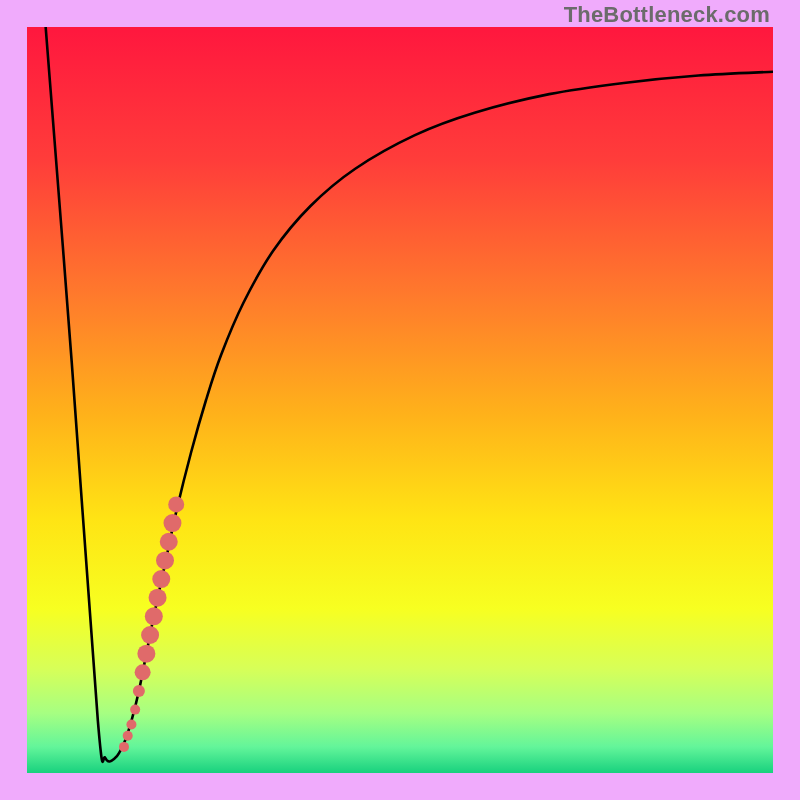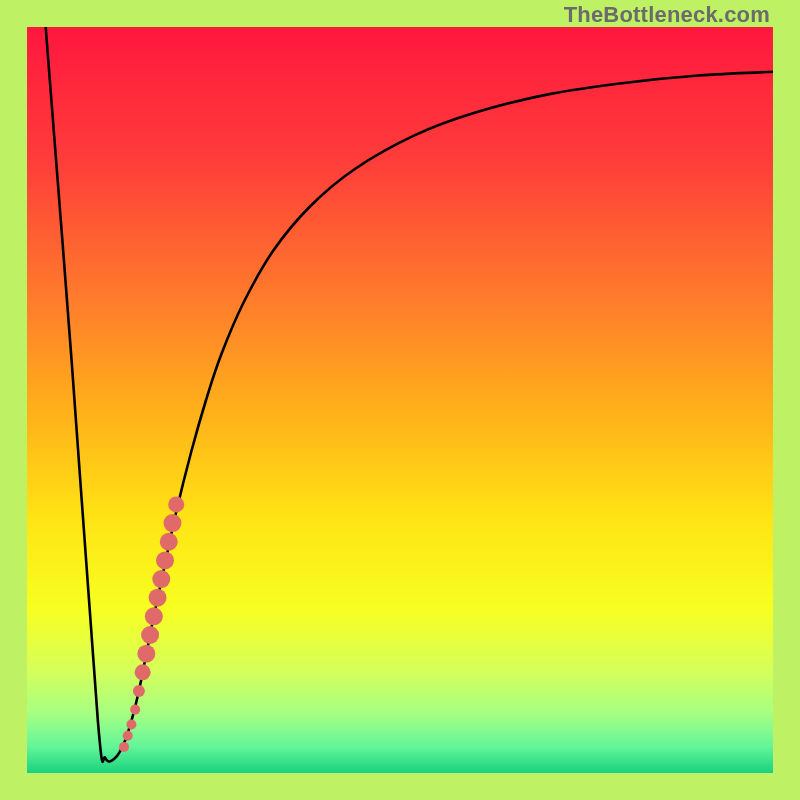--- a/index.html
+++ b/index.html
@@ -9,21 +9,21 @@
     height: 800px;
     background: #000;
     overflow: hidden;
   }
   .frame {
     position: absolute;
     left: 0;
     top: 0;
     width: 800px;
     height: 800px;
-    background: #bef264;
+    background: #f0abfc;
   }
   .plot {
     position: absolute;
     left: 27px;
     top: 27px;
     width: 746px;
     height: 746px;
     overflow: hidden;
   }
   .watermark {

